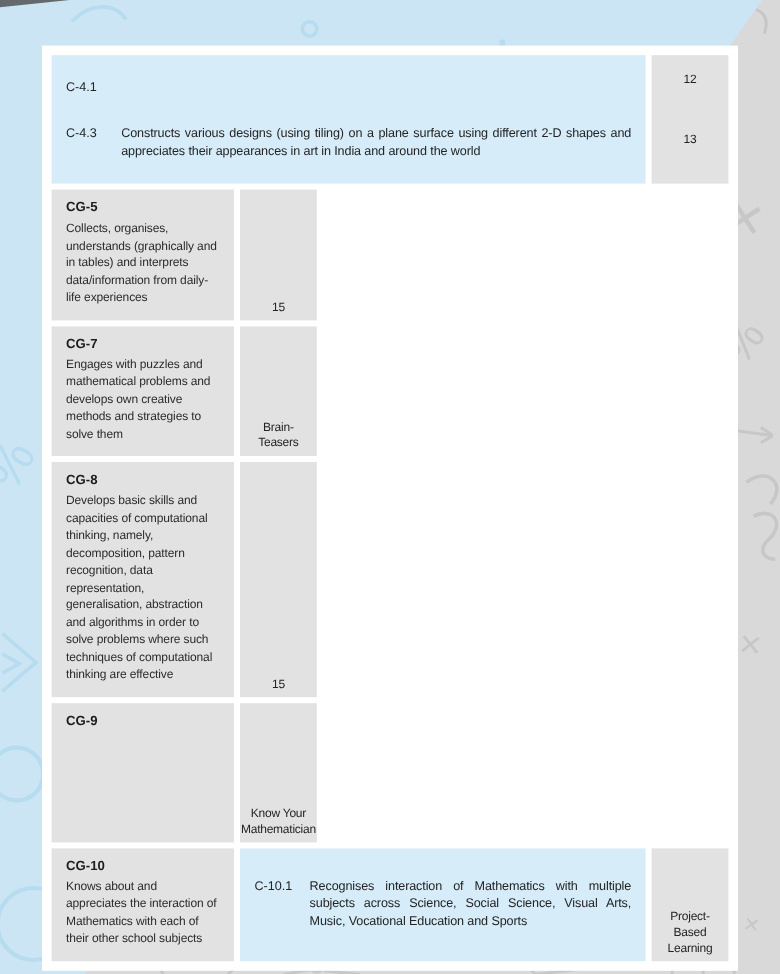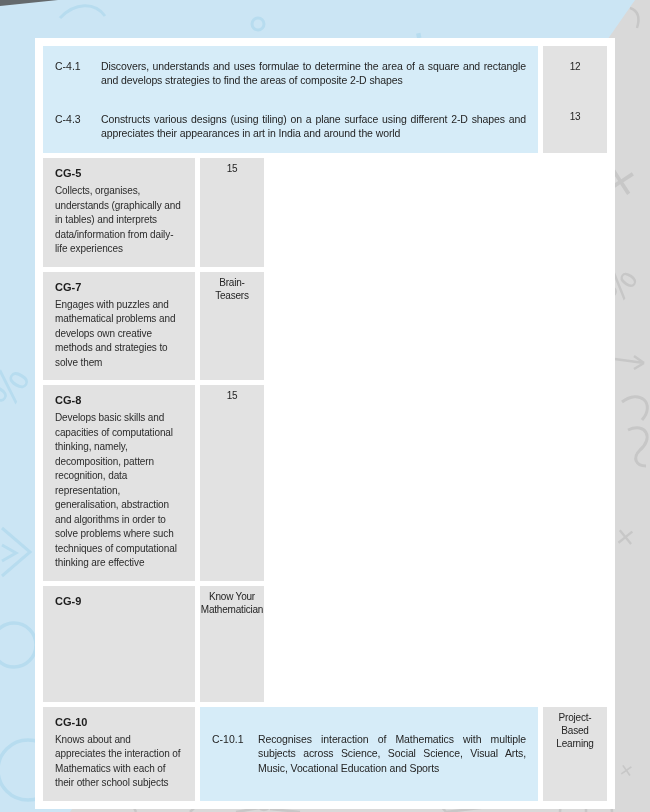--- a/index.html
+++ b/index.html
@@ -35,21 +35,21 @@
   .comp-item { display:flex; }
   .comp-code { width:46px; flex-shrink:0; font-size:10.5px; line-height:14.5px; }
   .comp-text { flex:1; font-size:10.5px; line-height:14.5px; text-align:justify; letter-spacing:-0.1px; }
 
   .cell-ref {
     width:64px; flex-shrink:0; background:#e2e2e2; box-sizing:border-box;
     display:flex; flex-direction:column; align-items:center;
     text-align:center; font-size:10px; line-height:13px; color:#242424;
     letter-spacing:-0.2px; padding:4px 3px;
   }
-  .cell-ref.single { justify-content:flex-start; }
+  .cell-ref.single { justify-content:flex-end; }
   .cell-ref.multi .ref { flex:1; display:flex; align-items:flex-start; justify-content:center; padding-top:10px; }
 </style>
 </head>
 <body>
 
 <svg class="bg" viewBox="0 0 650 812" xmlns="http://www.w3.org/2000/svg">
 
   <polygon points="635,0 650,0 650,812 70,812" fill="#d9d9d9"></polygon>
 
   <g fill="#b7dcef" stroke="#b7dcef">
@@ -92,21 +92,20 @@
 
   <polygon points="0,0 58,0 0,6" fill="#4a4a4a" opacity="0.8"></polygon>
 </svg>
 
 <div class="page">
 
   <div class="row row-1">
     <div class="cell-comp">
       <div class="comp-item">
         <div class="comp-code">C-4.1</div>
-        <div class="comp-text">Discovers, understands and uses formulae to determine the area of a square and rectangle and develops strategies to find the areas of composite 2-D shapes</div>
       </div>
       <div class="comp-item">
         <div class="comp-code">C-4.3</div>
         <div class="comp-text">Constructs various designs (using tiling) on a plane surface using different 2-D shapes and appreciates their appearances in art in India and around the world</div>
       </div>
     </div>
     <div class="cell-ref multi">
       <div class="ref">12</div>
       <div class="ref">13</div>
     </div>

